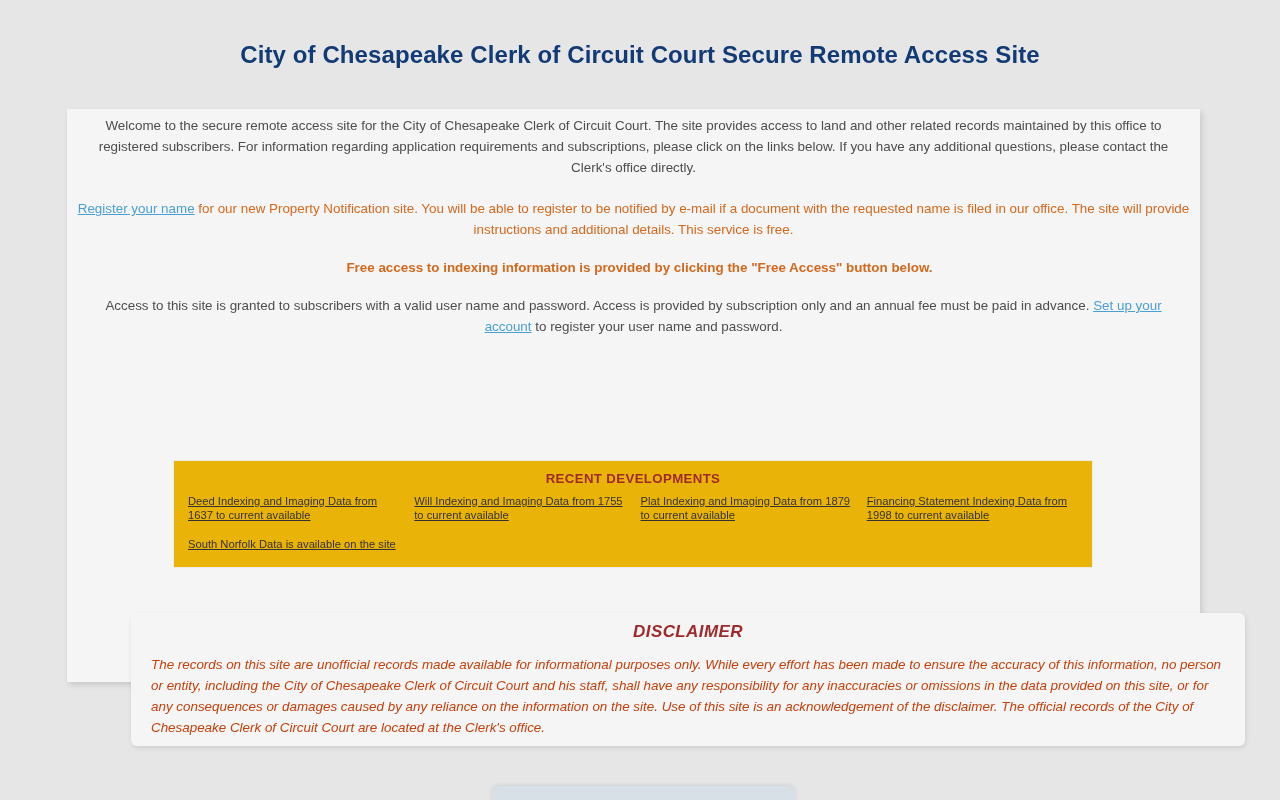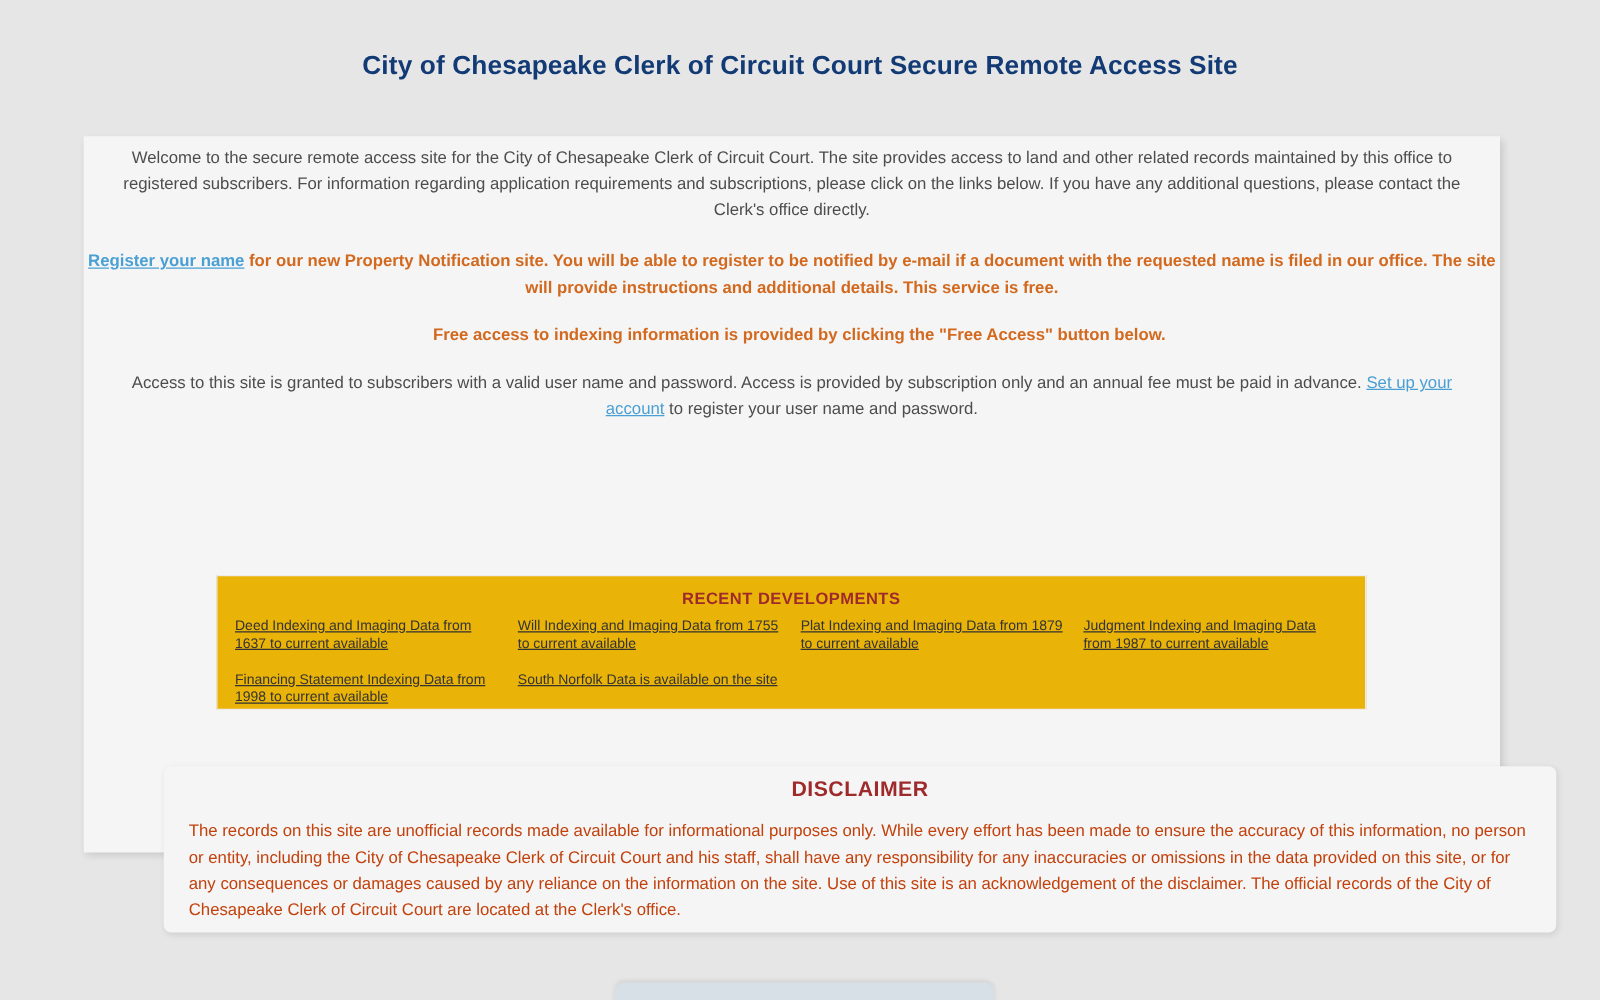--- a/index.html
+++ b/index.html
@@ -11,21 +11,21 @@
     height: 800px;
     background: #e6e6e6;
     font-family: "Liberation Sans", sans-serif;
     overflow: hidden;
     position: relative;
   }
 
   .page-title {
     text-align: center;
     color: #123a75;
-    font-size: 21px;
+    font-size: 24px;
     font-weight: bold;
     margin: 0;
     padding-top: 41px;
     letter-spacing: 0.1px;
   }
 
   
   .main-card {
     position: absolute;
     left: 67px;
@@ -49,21 +49,20 @@
     padding-top: 6px;
   }
 
   .para-orange {
     color: #d2691e;
     font-size: 13.4px;
     line-height: 21px;
     text-align: center;
     margin: 0;
     padding: 0 2px;
-    font-weight: bold;
   }
 
   .para-freeaccess {
     color: #d2691e;
     font-weight: bold;
     font-size: 13.4px;
     text-align: center;
     margin: 0;
     padding-left: 12px;
   }
@@ -126,20 +125,21 @@
     position: absolute;
     left: 131px;
     top: 613px;
     width: 1114px;
     height: 133px;
     background: #f5f5f5;
     border-radius: 6px;
     box-shadow: 1px 2px 5px rgba(0,0,0,0.10);
     box-sizing: border-box;
     padding: 9px 14px 0 14px;
+    font-style: italic;
   }
   .disclaimer-title {
     text-align: center;
     color: #9e2a2b;
     font-weight: bold;
     font-size: 17px;
     letter-spacing: 0.4px;
     margin: 0 0 12px 0;
   }
   .disclaimer-text {
@@ -184,21 +184,20 @@
 
   <p class="para"><span>Access to this site is granted to subscribers with a valid user name and password. Access is provided by subscription only and an annual fee must be paid in advance. </span><a class="link-blue" href="#">Set up your account</a><span> to register your user name and password.</span></p>
 
 
   <div class="recent-panel">
     <div class="recent-title">RECENT DEVELOPMENTS</div>
     <div class="recent-grid">
       <a href="#">Deed Indexing and Imaging Data from 1637 to current available</a>
       <a href="#">Will Indexing and Imaging Data from 1755 to current available</a>
       <a href="#">Plat Indexing and Imaging Data from 1879 to current available</a>
-      <a href="#">Judgment Indexing and Imaging Data from 1987 to current available</a>
       <a href="#">Financing Statement Indexing Data from 1998 to current available</a>
       <a href="#">South Norfolk Data is available on the site</a>
     </div>
   </div>
 
 </div>
 
 <div class="disclaimer-card">
   <div class="disclaimer-title">DISCLAIMER</div>
   <p class="disclaimer-text">The records on this site are unofficial records made available for informational purposes only. While every effort has been made to ensure the accuracy of this information, no person or entity, including the City of Chesapeake Clerk of Circuit Court and his staff, shall have any responsibility for any inaccuracies or omissions in the data provided on this site, or for any consequences or damages caused by any reliance on the information on the site. Use of this site is an acknowledgement of the disclaimer. The official records of the City of Chesapeake Clerk of Circuit Court are located at the Clerk's office.</p>

